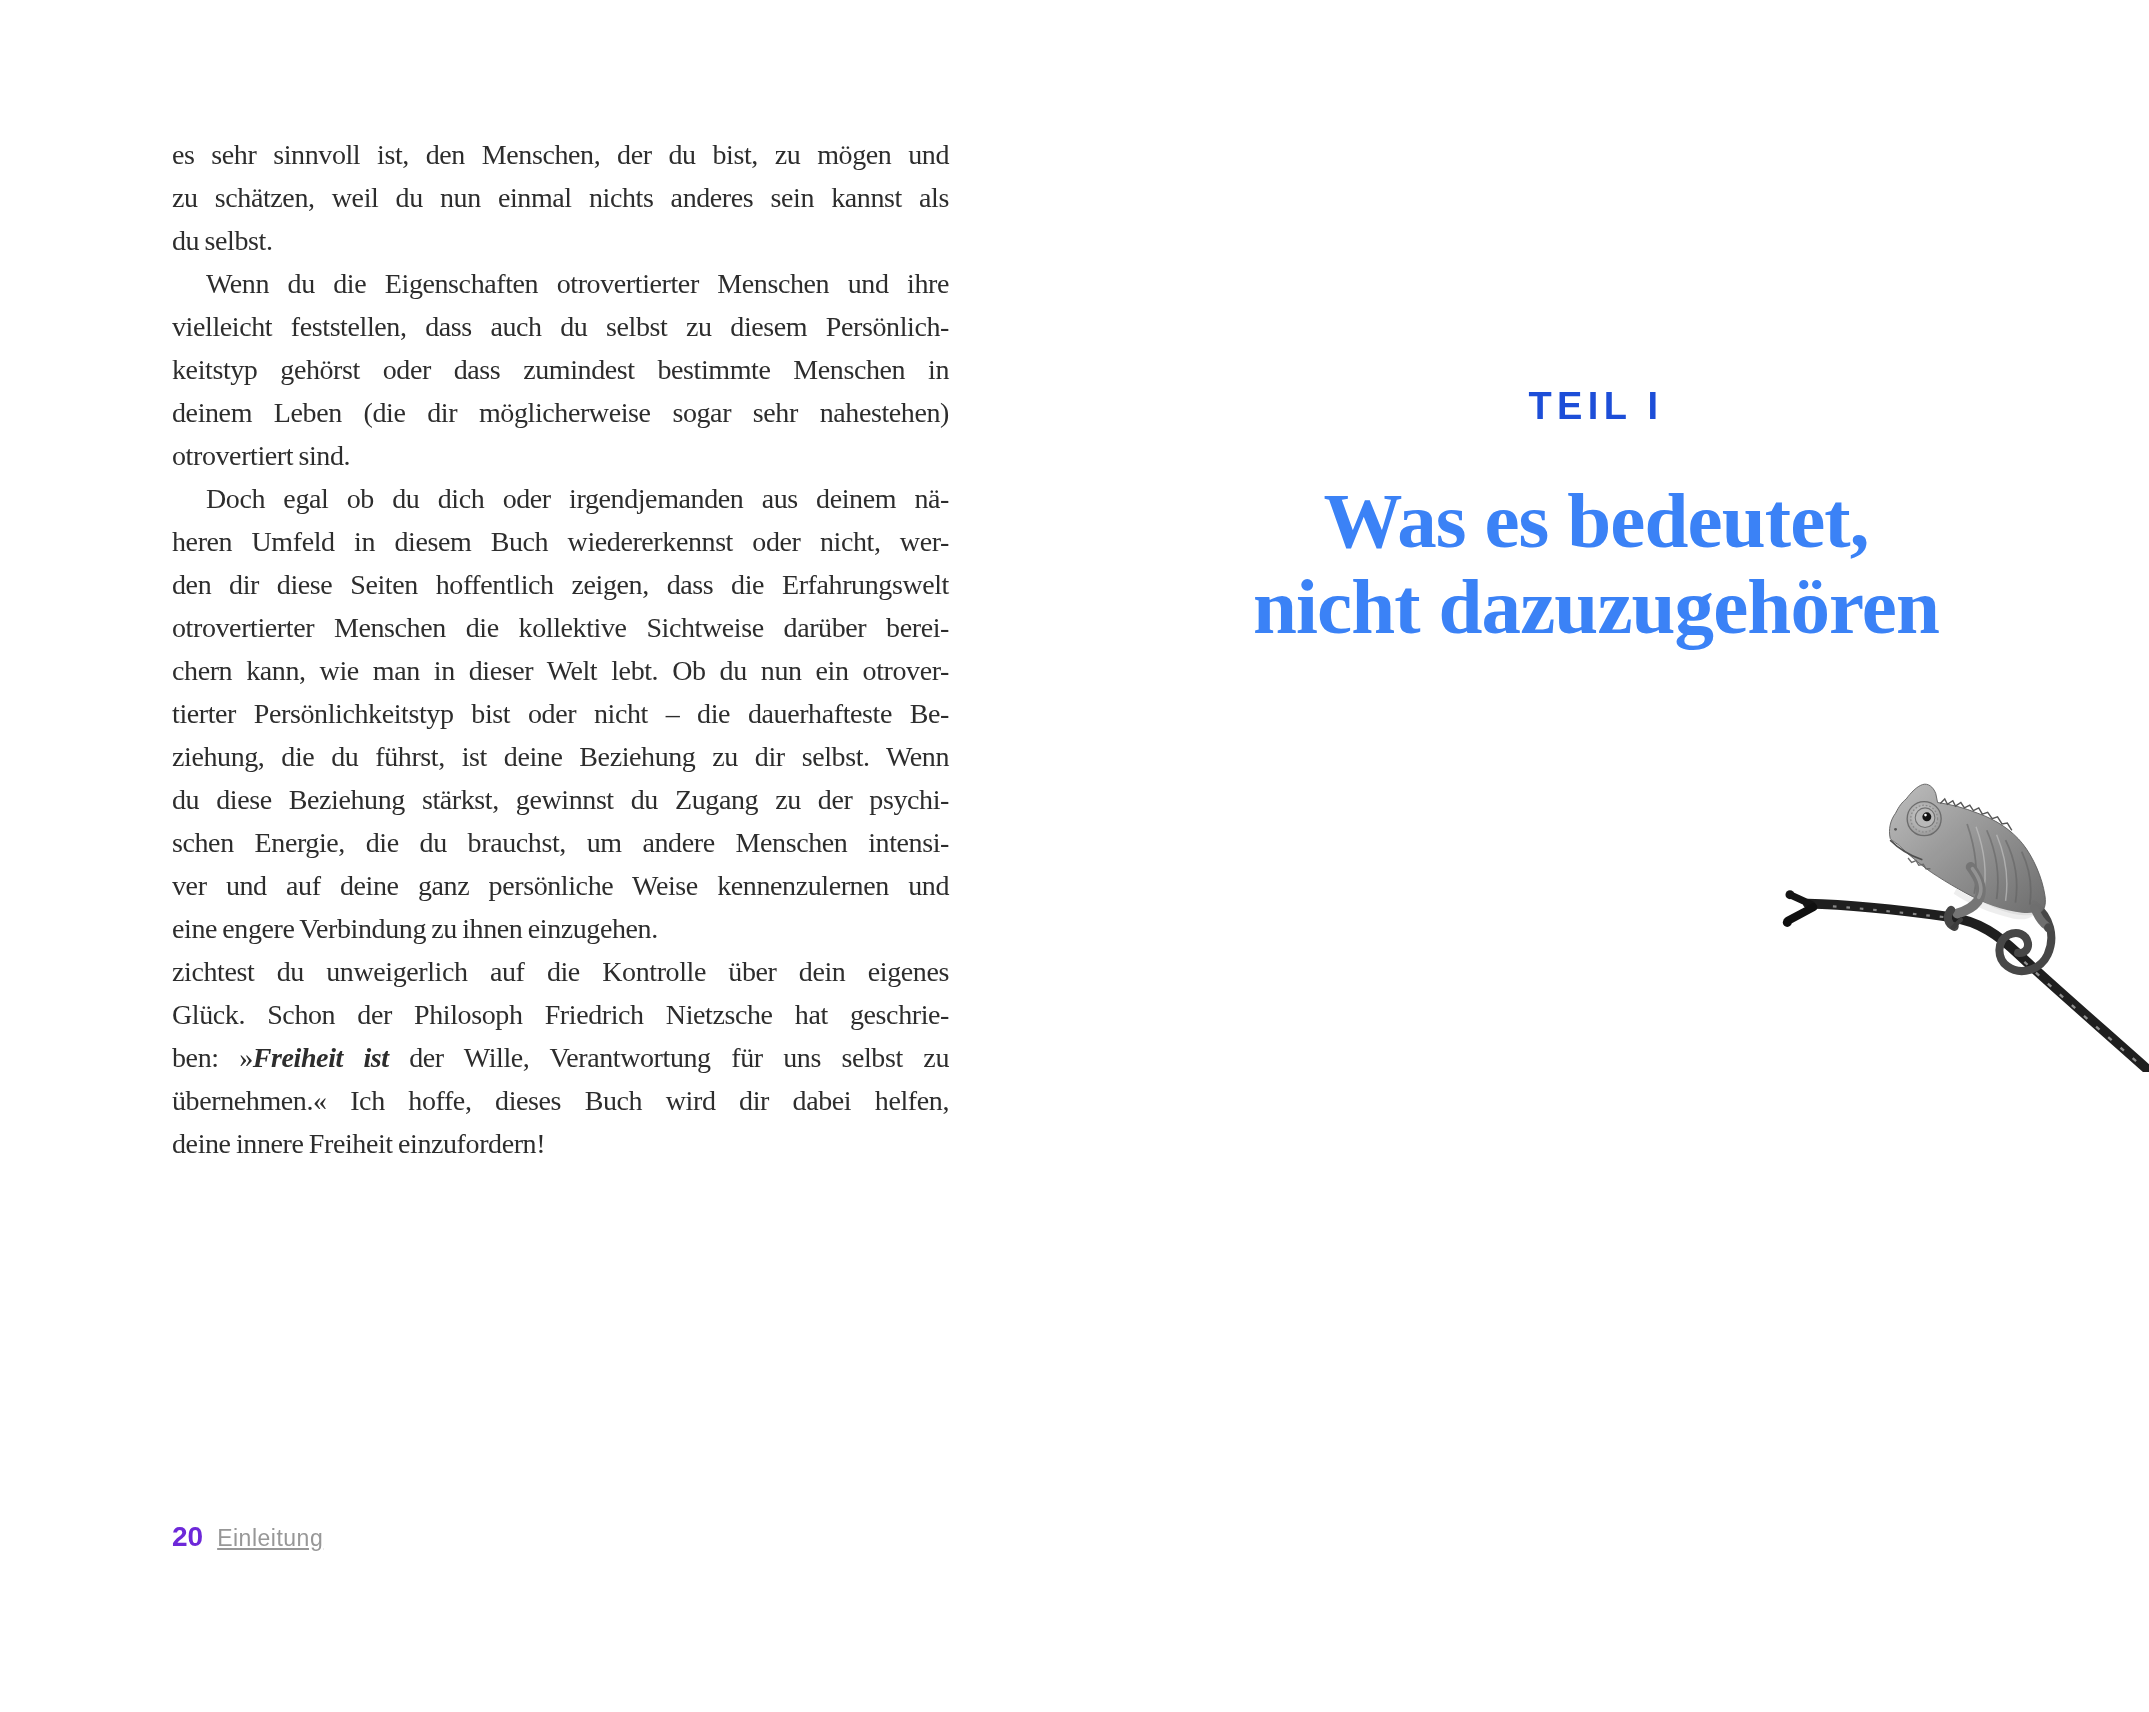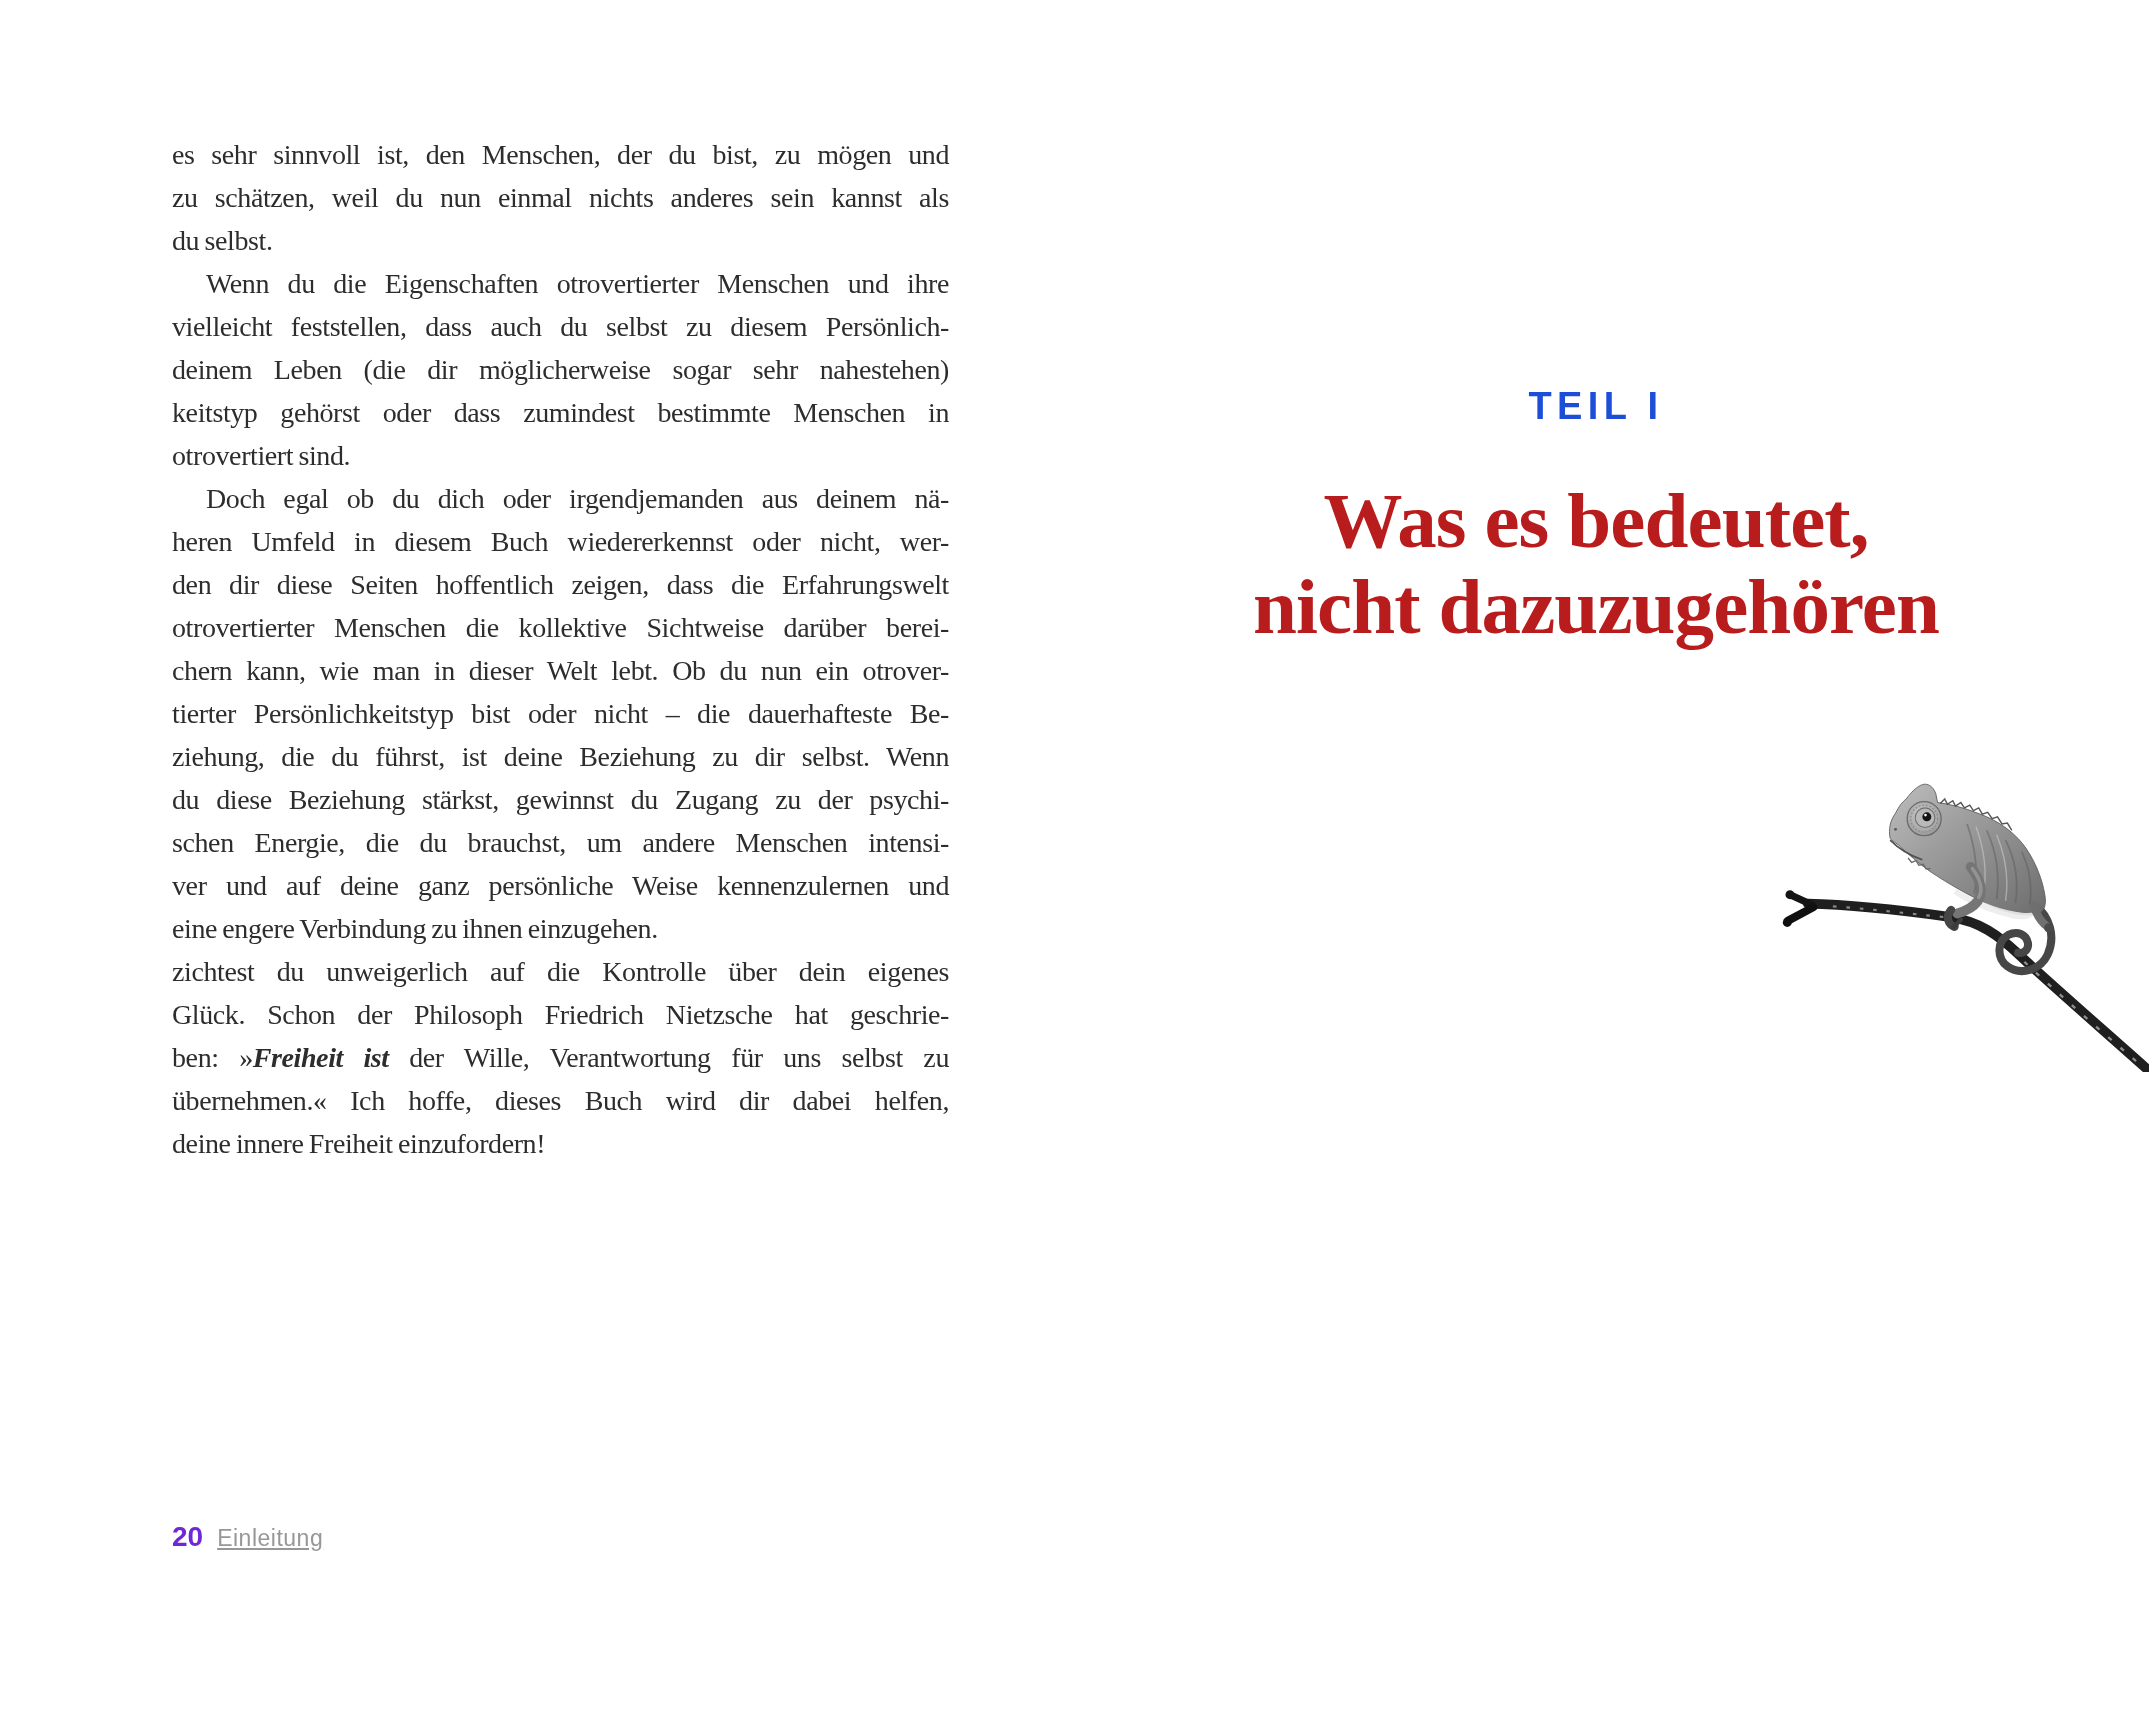--- a/index.html
+++ b/index.html
@@ -48,40 +48,40 @@
     letter-spacing: 5.4px;
     color: #1d4ed8;
   }
   .title {
     position: absolute; left: 0; top: 478px; width: 1042px;
     margin: 0;
     text-align: center;
     font-family: "Liberation Serif", "DejaVu Serif", serif;
     font-size: 79px; line-height: 86px; font-weight: bold;
     letter-spacing: -0.9px;
-    color: #b91c1c;
+    color: #3b82f6;
   }
   .title .tl { display: block; }
 
   .chameleon { position: absolute; left: 706px; top: 763px; width: 374px; height: 309px; }
 </style>
 </head>
 <body>
 
 <div class="spread">
 
   <div class="page page-left">
     <div class="textblock">
         <div class="bodyline"><span>es sehr sinnvoll ist, den Menschen, der du bist, zu mögen und</span></div>
         <div class="bodyline"><span>zu schätzen, weil du nun einmal nichts anderes sein kannst als</span></div>
         <div class="bodyline par-end"><span>du selbst.</span></div>
         <div class="bodyline indent"><span>Wenn du die Eigenschaften otrovertierter Menschen und ihre</span></div>
         <div class="bodyline"><span>vielleicht feststellen, dass auch du selbst zu diesem Persönlich-</span></div>
+        <div class="bodyline"><span>keitstyp gehörst oder dass zumindest bestimmte Menschen in</span></div>
         <div class="bodyline"><span>deinem Leben (die dir möglicherweise sogar sehr nahestehen)</span></div>
-        <div class="bodyline"><span>keitstyp gehörst oder dass zumindest bestimmte Menschen in</span></div>
         <div class="bodyline par-end"><span>otrovertiert sind.</span></div>
         <div class="bodyline indent"><span>Doch egal ob du dich oder irgendjemanden aus deinem nä-</span></div>
         <div class="bodyline"><span>heren Umfeld in diesem Buch wiedererkennst oder nicht, wer-</span></div>
         <div class="bodyline"><span>den dir diese Seiten hoffentlich zeigen, dass die Erfahrungswelt</span></div>
         <div class="bodyline"><span>otrovertierter Menschen die kollektive Sichtweise darüber berei-</span></div>
         <div class="bodyline"><span>chern kann, wie man in dieser Welt lebt. Ob du nun ein otrover-</span></div>
         <div class="bodyline"><span>tierter Persönlichkeitstyp bist oder nicht – die dauerhafteste Be-</span></div>
         <div class="bodyline"><span>ziehung, die du führst, ist deine Beziehung zu dir selbst. Wenn</span></div>
         <div class="bodyline"><span>du diese Beziehung stärkst, gewinnst du Zugang zu der psychi-</span></div>
         <div class="bodyline"><span>schen Energie, die du brauchst, um andere Menschen intensi-</span></div>

